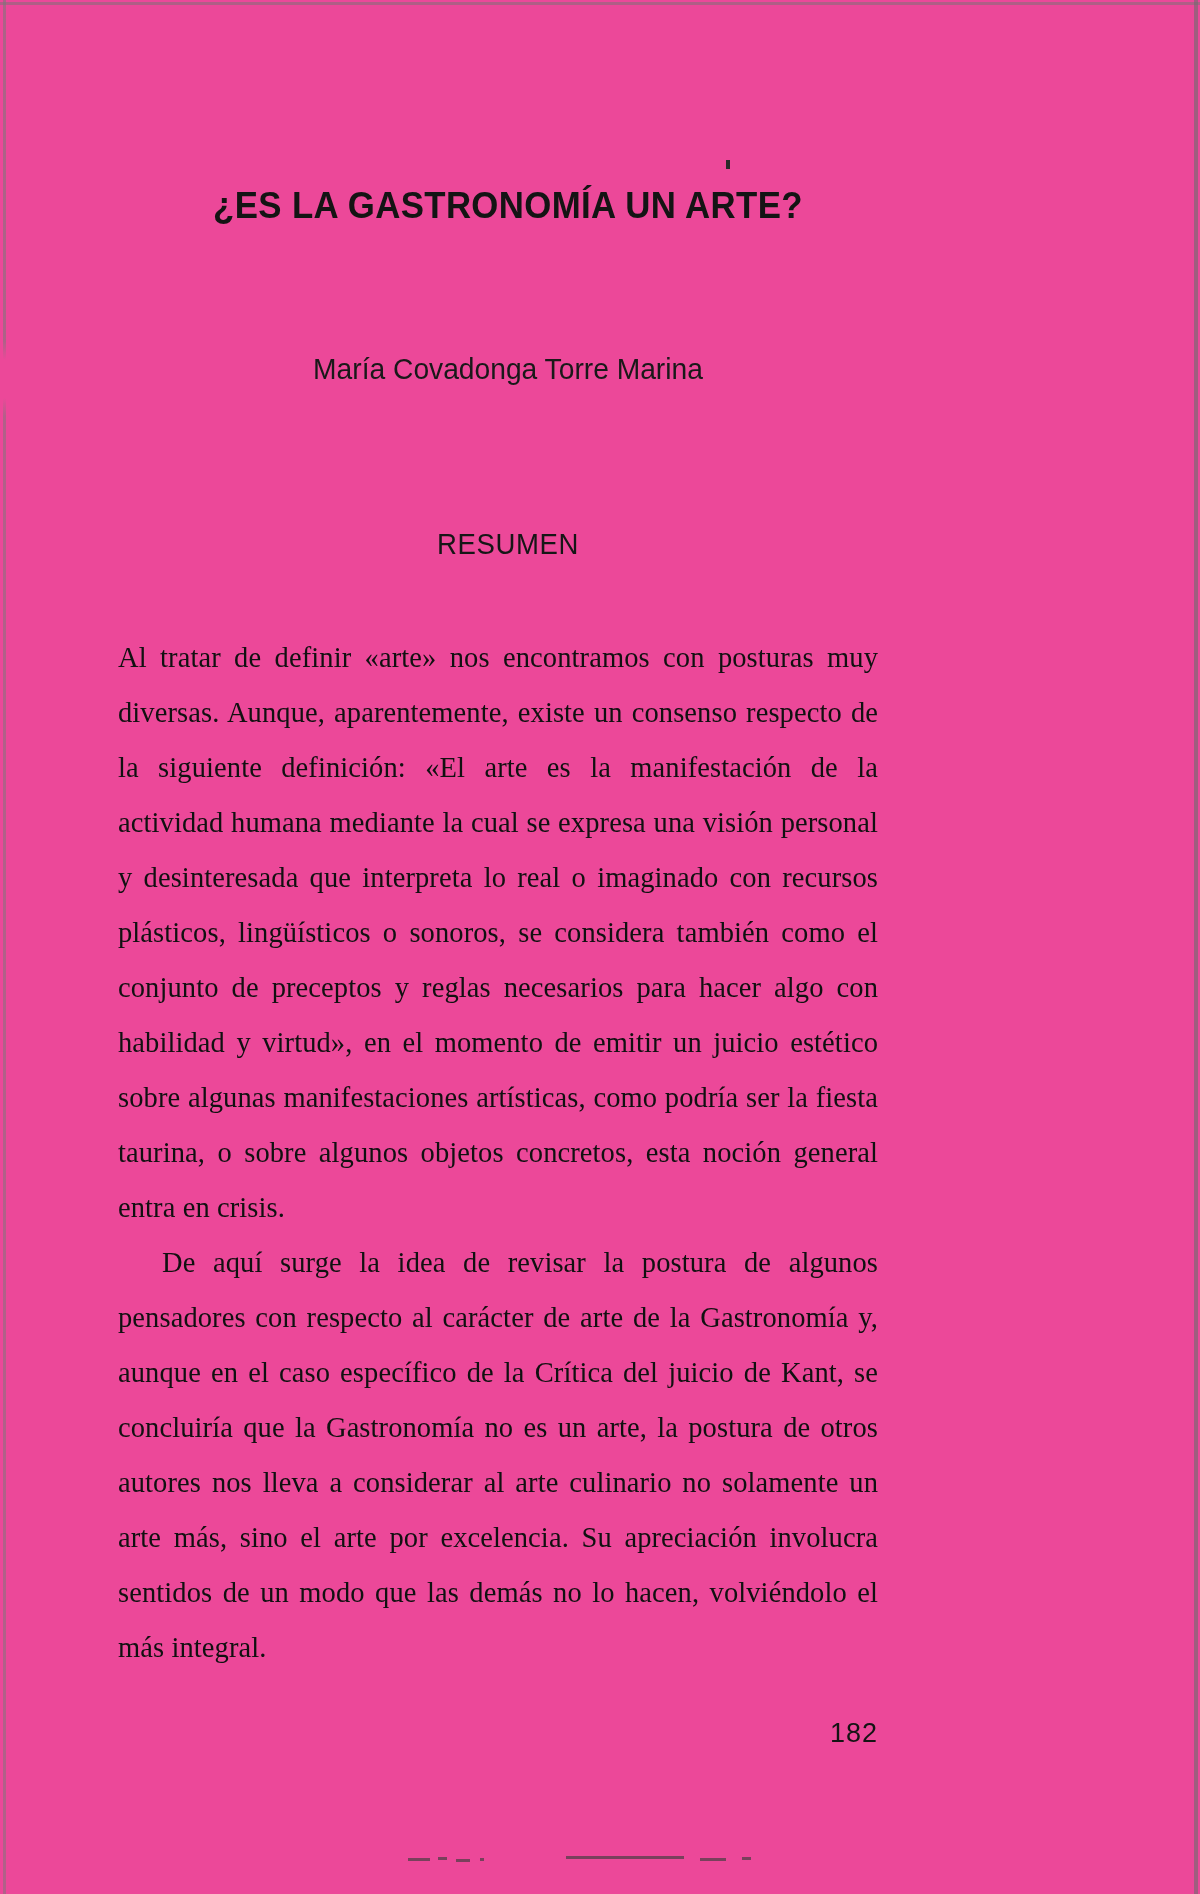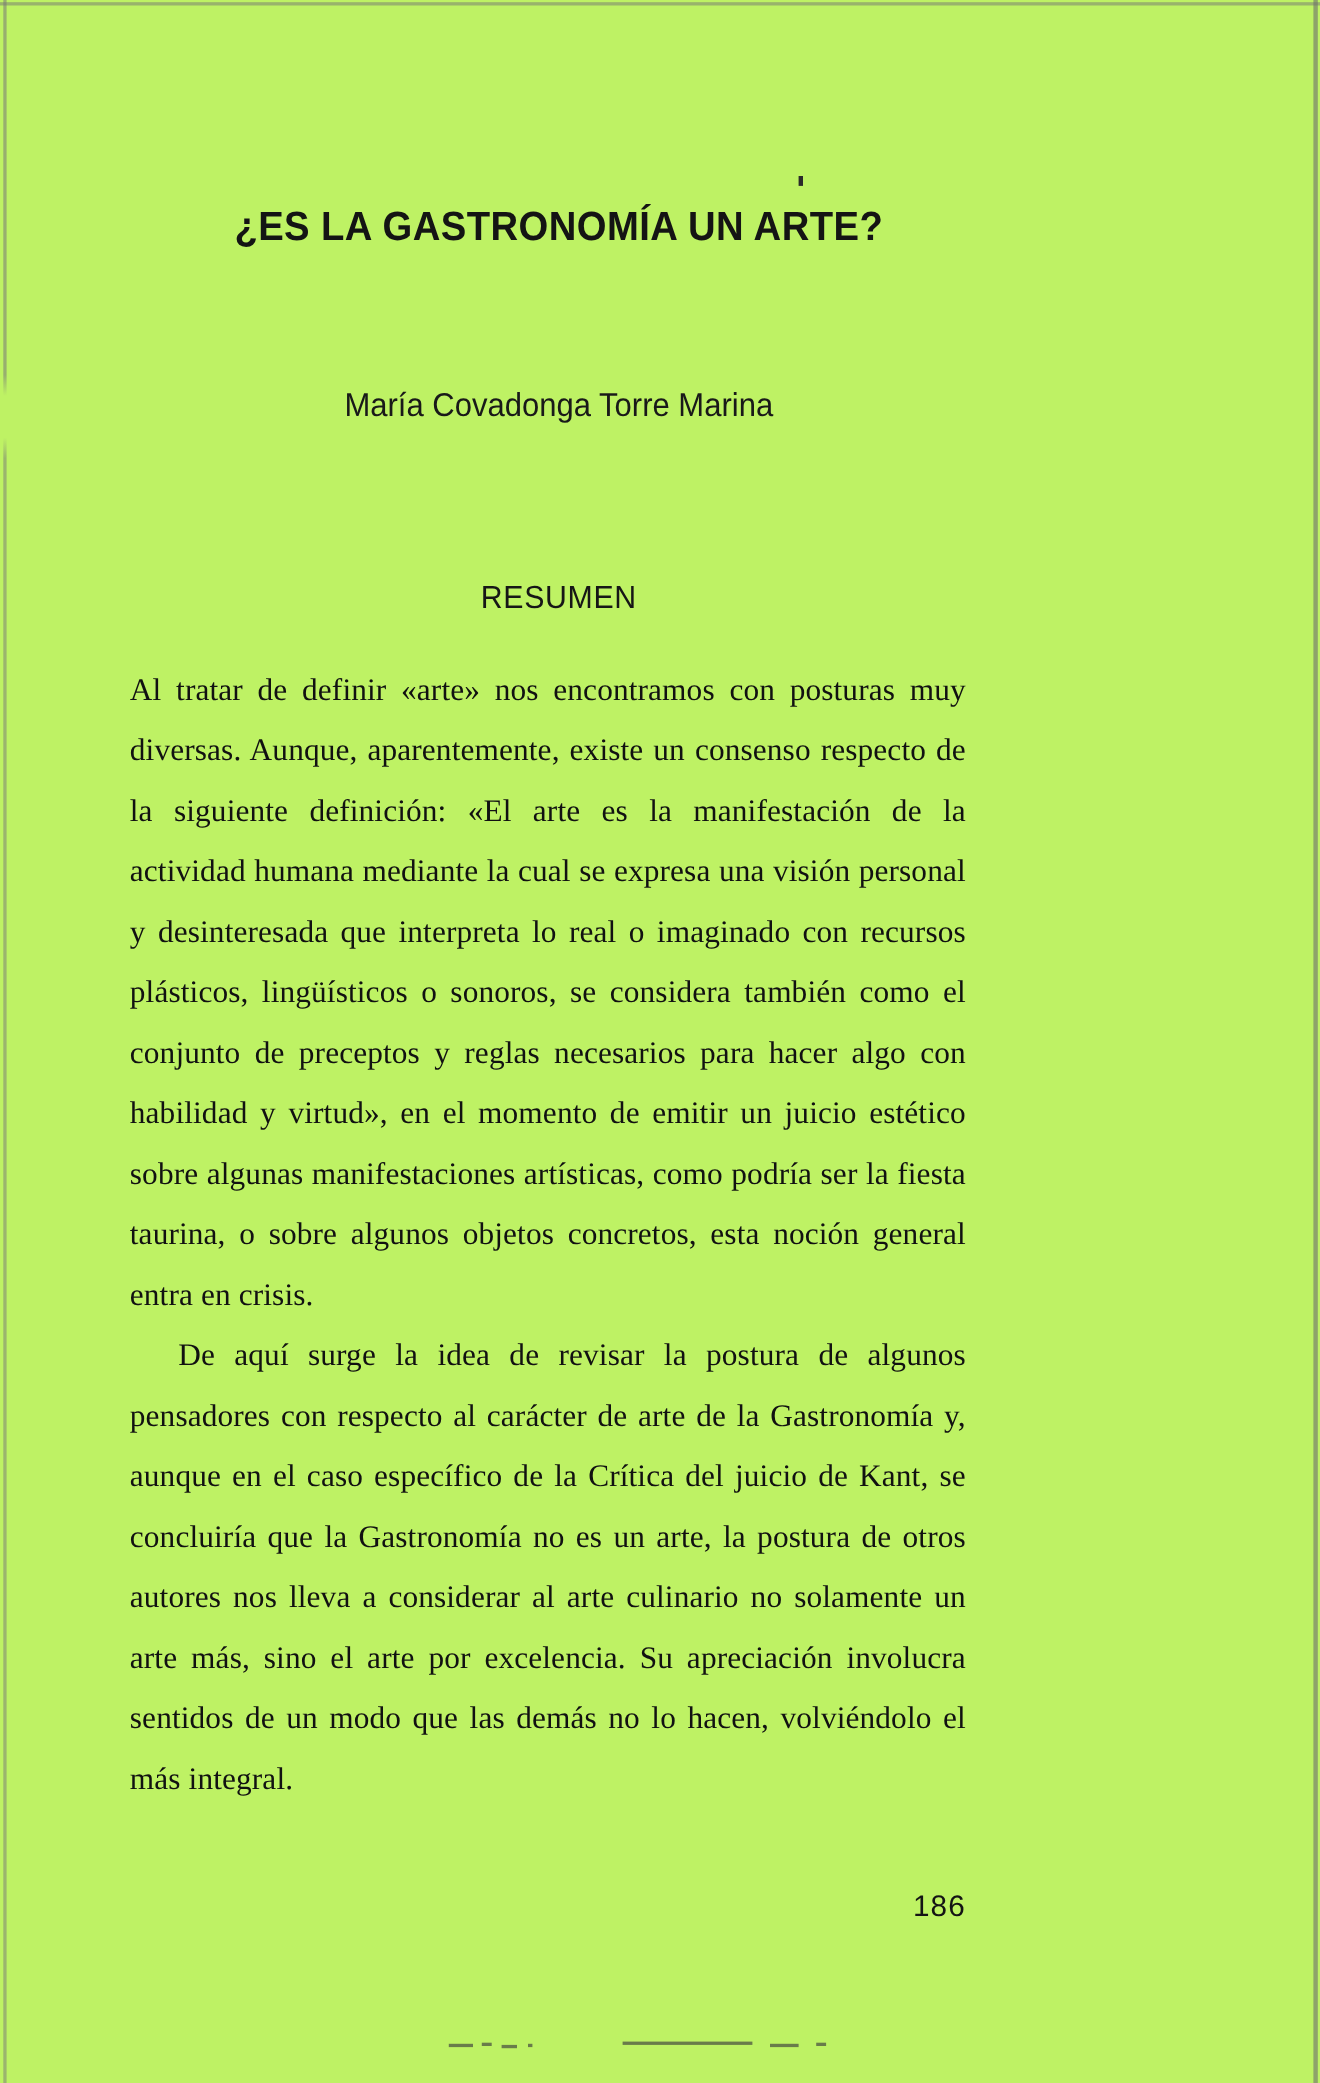--- a/index.html
+++ b/index.html
@@ -8,21 +8,21 @@
     background: #ffffff;
   }
   body {
     font-family: "Liberation Serif", serif;
     color: #000000;
   }
   .page {
     position: relative;
     width: 1200px;
     height: 1894px;
-    background: #bef264;
+    background: #ec4899;
     overflow: hidden;
     box-sizing: border-box;
   }
   
   .edge-left {
     position: absolute;
     left: 3px;
     top: 0;
     width: 3px;
     height: 1894px;
@@ -108,21 +108,21 @@
     letter-spacing: 0.6px;
     text-align: center;
     color: #161616;
     transform: scaleX(0.95);
     transform-origin: center;
   }
 
   .abstract {
     position: absolute;
     left: 0px;
-    top: 600px;
+    top: 630px;
     width: 760px;
   }
 
   p.body-par {
     margin: 0;
     font-size: 28.5px;
     line-height: 55px;
     text-align: justify;
     text-justify: inter-word;
     color: #111111;
@@ -188,21 +188,21 @@
     <div class="section-heading">RESUMEN</div>
 
     <div class="abstract">
 
       <p class="body-par">Al tratar de definir «arte» nos encontramos con posturas muy diversas. Aunque, aparentemente, existe un consenso respecto de la siguiente definición: «El arte es la manifestación de la actividad humana mediante la cual se expresa una visión personal y desinteresada que interpreta lo real o imaginado con recursos plásticos, lingüísticos o sonoros, se considera también como el conjunto de preceptos y reglas necesarios para hacer algo con habilidad y virtud», en el momento de emitir un juicio estético sobre algunas manifestaciones artísticas, como podría ser la fiesta taurina, o sobre algunos objetos concretos, esta noción general entra en crisis.</p>
 
       <p class="body-par indented"><span>De aquí surge la idea de revisar la postura de algunos pensadores con respecto al carácter de arte de la Gastronomía y, aunque en el caso específico de la </span><span class="work-title">Crítica del juicio</span><span> de Kant, se concluiría que la Gastronomía no es un arte, la postura de otros autores nos lleva a considerar al arte culinario no solamente un arte más, sino el arte por excelencia. Su apreciación involucra sentidos de un modo que las demás no lo hacen, volviéndolo el más integral.</span></p>
 
     </div>
 
-    <div class="page-number">186</div>
+    <div class="page-number">182</div>
 
   </div>
 
   <div class="scan-noise">
     <span class="n1"></span>
     <span class="n2"></span>
     <span class="n3"></span>
     <span class="n4"></span>
     <span class="n5"></span>
     <span class="n6"></span>

